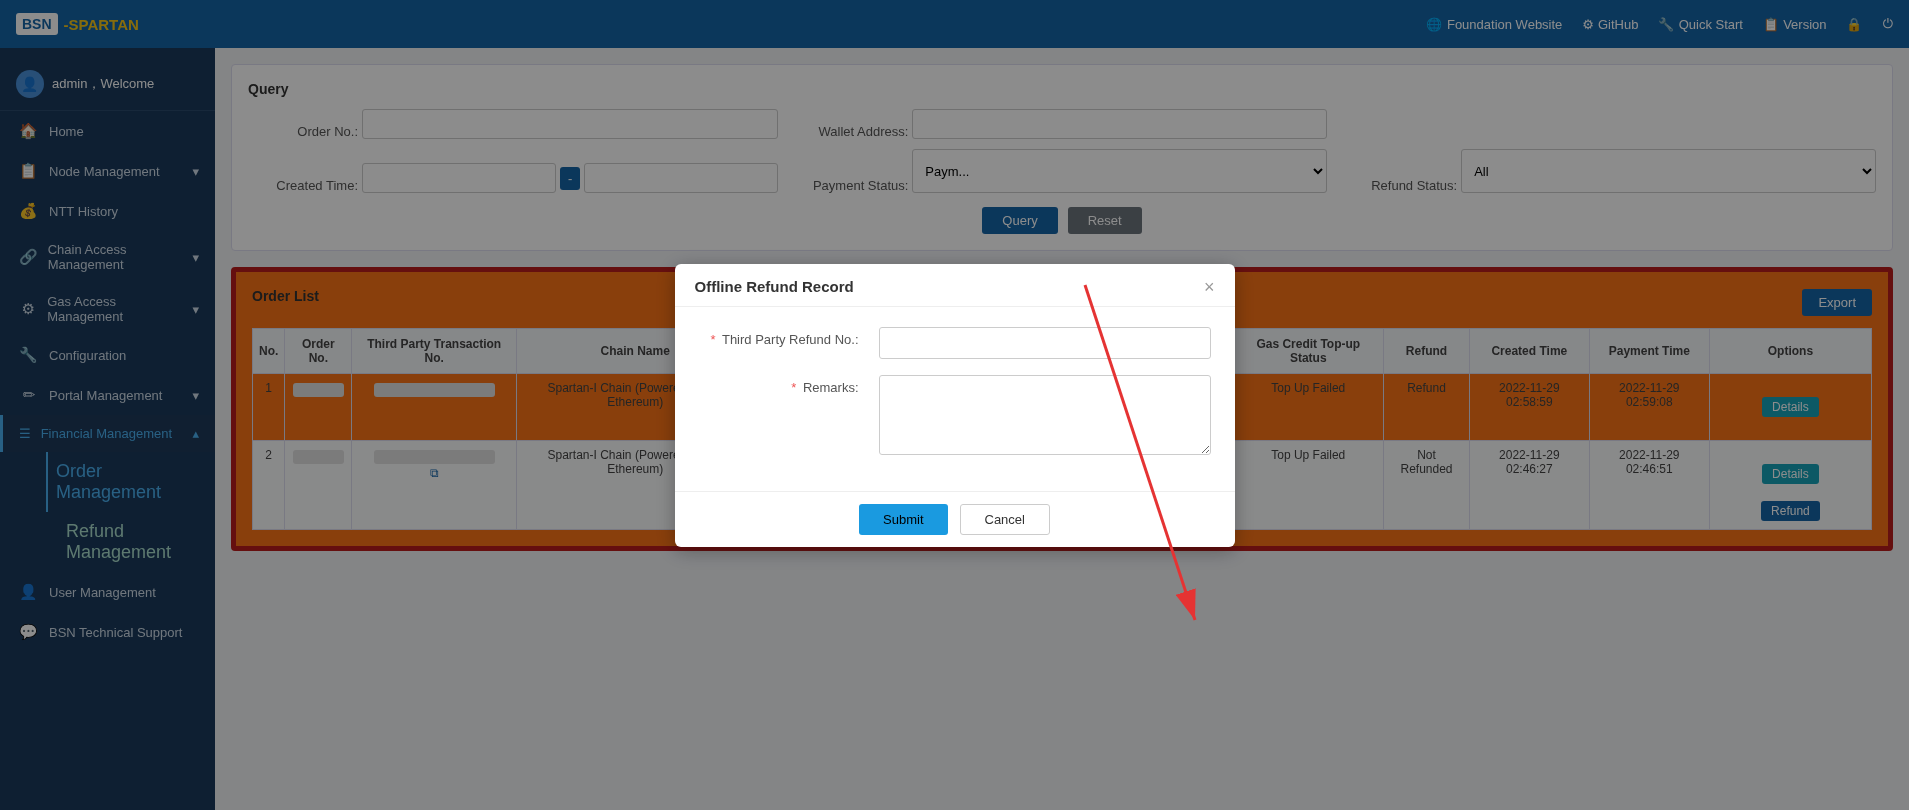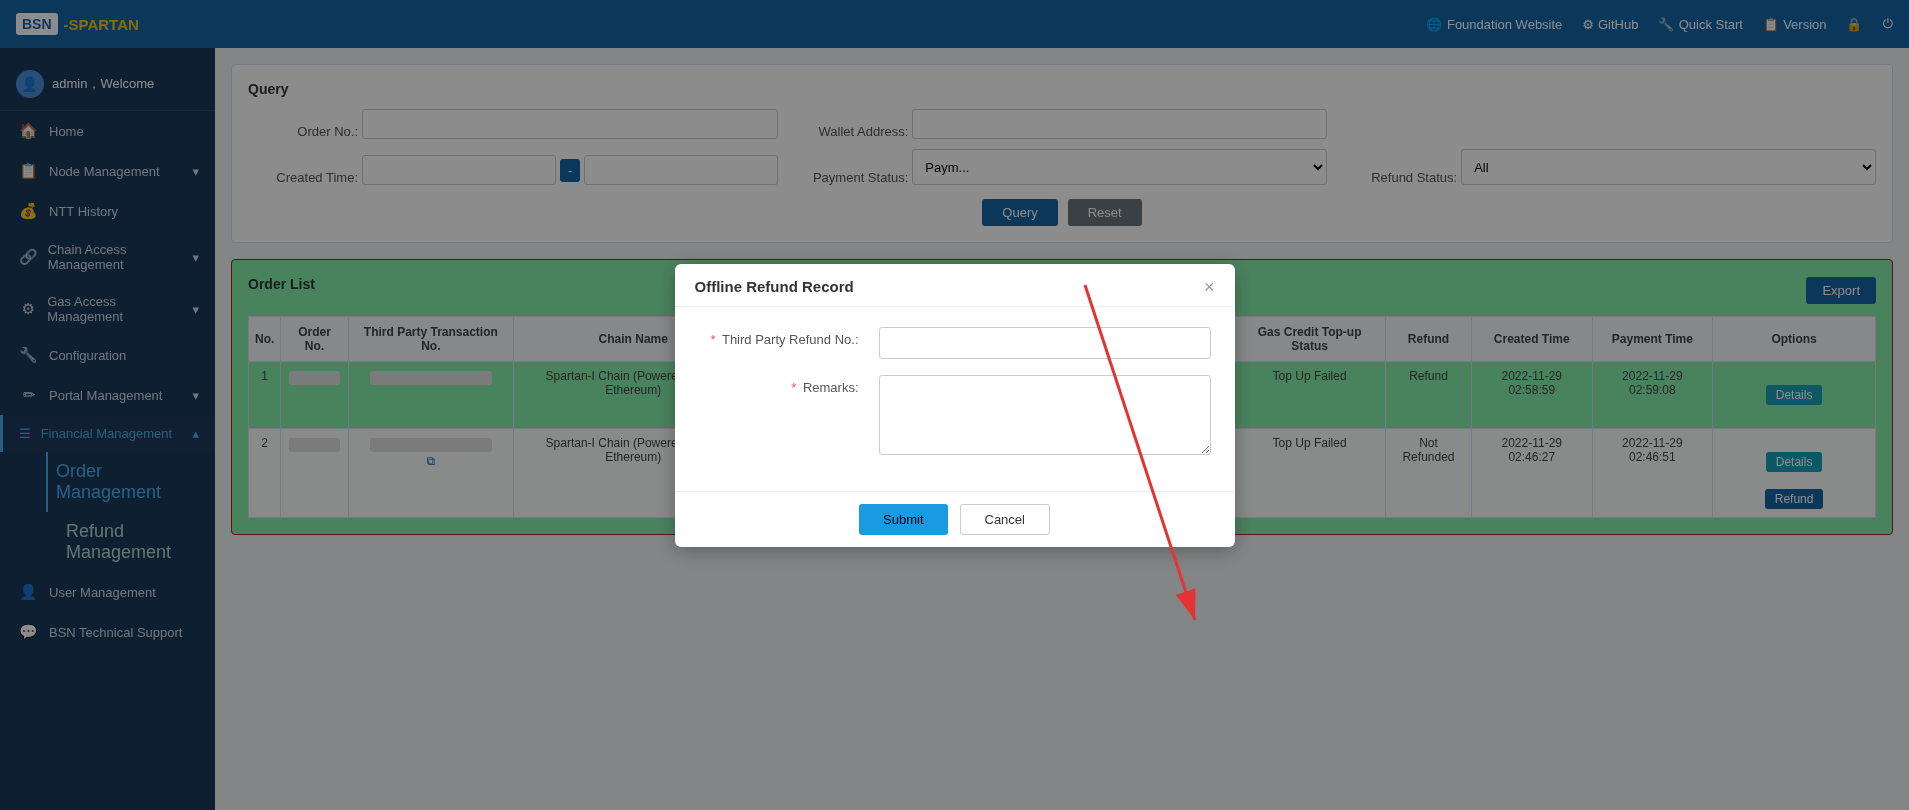--- a/index.html
+++ b/index.html
@@ -165,21 +165,21 @@
       padding: 4px 8px;
       font-size: 13px;
       height: 30px;
       flex: 1;
     }
     .query-select {
       border: 1px solid #ccc;
       border-radius: 3px;
       padding: 4px 8px;
       font-size: 13px;
-      height: 36px;
+      height: 44px;
       flex: 1;
       background: #fff;
     }
     .date-range {
       display: flex;
       align-items: center;
       gap: 4px;
       flex: 1;
     }
     .date-range input {
@@ -208,22 +208,22 @@
       border: none;
       border-radius: 3px;
       cursor: pointer;
       font-size: 13px;
     }
     .btn-primary { background: #1565a7; color: #fff; }
     .btn-secondary { background: #6c757d; color: #fff; }
 
     
     .order-section {
-      background: #86efac;
-      border: 1px solid #b91c1c;
+      background: #f97316;
+      border: 5px solid #b91c1c;
       border-radius: 4px;
       padding: 16px;
     }
     .order-header {
       display: flex;
       align-items: center;
       justify-content: space-between;
       margin-bottom: 12px;
     }
     .export-btn {

